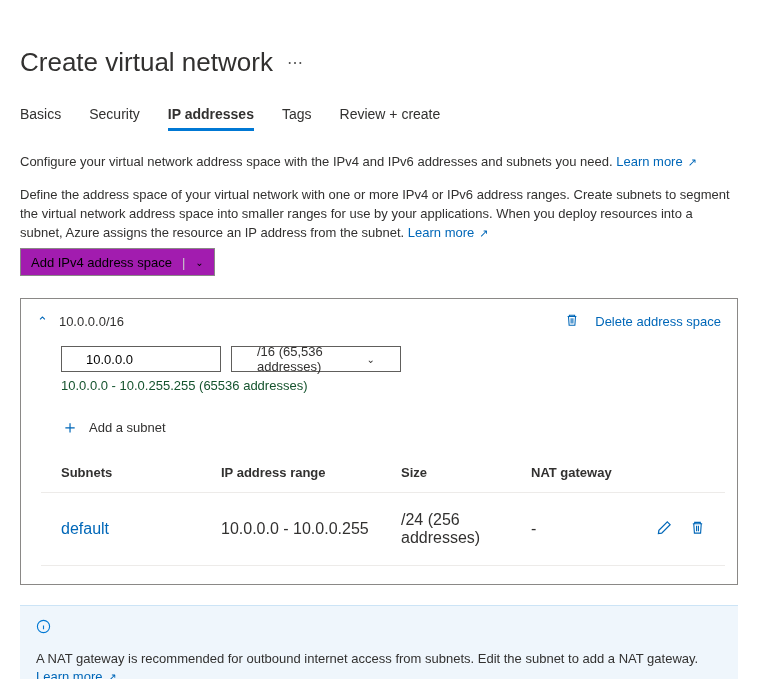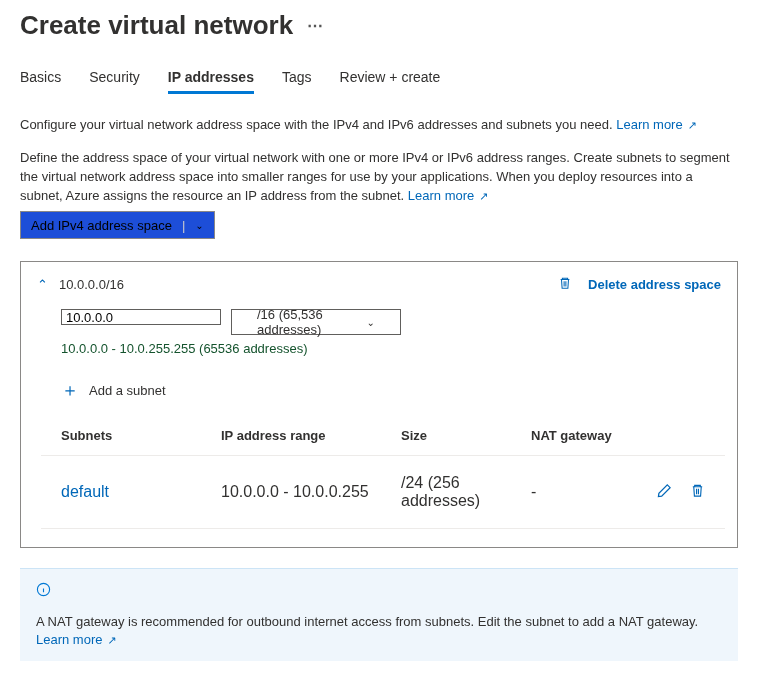--- a/index.html
+++ b/index.html
@@ -1,36 +1,36 @@
 <!DOCTYPE html>
 <html><head>
   <meta charset="utf-8">
   <style>
     * { box-sizing: border-box; margin: 0; padding: 0; }
     body { font-family: "Segoe UI", Arial, sans-serif; font-size: 13px; color: #323130; background: #fff; width: 758px; padding: 10px 20px 20px 20px; }
-    .page-title { font-size: 26px; font-weight: 700; margin-bottom: 4px; display: flex; align-items: center; gap: 14px; }
+    .page-title { font-size: 26px; font-weight: 400; margin-bottom: 4px; display: flex; align-items: center; gap: 14px; margin-top: 37px; }
     .ellipsis { color: #555; font-size: 16px; letter-spacing: 1px; cursor: pointer; }
     .tabs { display: flex; gap: 28px; border-bottom: none; margin: 28px 0 22px 0; }
     .tab { padding-bottom: 6px; cursor: pointer; font-size: 14px; color: #323130; }
     .tab.active { font-weight: 600; border-bottom: 3px solid #0078d4; }
     .intro { margin-bottom: 14px; font-size: 13px; line-height: 1.45; }
     .link { color: #0067b8; cursor: pointer; }
     .ext-icon { font-size: 11px; color: #0067b8; margin-left: 2px; }
     .description { margin-bottom: 6px; font-size: 13px; line-height: 1.45; }
-    .add-space-btn { display: inline-flex; align-items: center; border: 1px solid #8a8886; background: #1d4ed8; padding: 4px 10px; font-size: 13px; cursor: pointer; gap: 8px; height: 28px; }
+    .add-space-btn { display: inline-flex; align-items: center; border: 1px solid #8a8886; background: #a21caf; padding: 4px 10px; font-size: 13px; cursor: pointer; gap: 8px; height: 28px; }
     .add-space-btn .sep { color: #ccc; margin: 0 2px; }
     .chev { font-size: 10px; }
     .address-card { border: 1px solid #8a8886; margin-top: 22px; padding: 14px 16px 18px 16px; }
     .card-header { display: flex; align-items: center; gap: 9px; margin-bottom: 16px; }
     .chev-up { color: #0067b8; cursor: pointer; font-size: 13px; margin-right: 2px; }
     .addr-title { font-size: 13px; flex: 1; }
-    .delete-space { color: #0067b8; cursor: pointer; display: flex; align-items: center; gap: 16px; font-size: 13px; font-weight: bold; }
+    .delete-space { color: #0067b8; cursor: pointer; display: flex; align-items: center; gap: 16px; font-size: 13px; }
     .trash-icon svg { width: 14px; height: 14px; }
     .input-row { display: flex; gap: 10px; margin-left: 24px; margin-bottom: 6px; }
-    .ip-input { border: 1px solid #605e5c; padding: 4px 4px; font-size: 13px; width: 160px; height: 16px; }
+    .ip-input { border: 1px solid #605e5c; padding: 4px 24px; font-size: 13px; width: 160px; height: 26px; }
     .cidr-select { border: 1px solid #605e5c; padding: 4px 25px; font-size: 13px; width: 170px; height: 26px; display: flex; align-items: center; justify-content: space-between; cursor: pointer; }
     .range-hint { margin-left: 24px; color: #14532d; font-size: 13px; margin-bottom: 22px; }
     .add-subnet { display: flex; align-items: center; gap: 10px; margin-left: 24px; color: #323130; cursor: pointer; font-size: 13px; margin-bottom: 26px; }
     .plus-icon { color: #0067b8; font-size: 18px; font-weight: 300; }
     .subnet-table { width: 100%; margin-left: 4px; }
     .tbl-head { display: flex; font-weight: 600; font-size: 13px; padding: 0 20px 12px 20px; border-bottom: 1px solid #edebe9; }
     .tbl-row { display: flex; font-size: 16px; padding: 18px 20px; align-items: center; border-bottom: 1px solid #edebe9; }
     .col-name { flex: 0 0 160px; }
     .col-range { flex: 0 0 180px; }
     .col-size { flex: 0 0 130px; }

